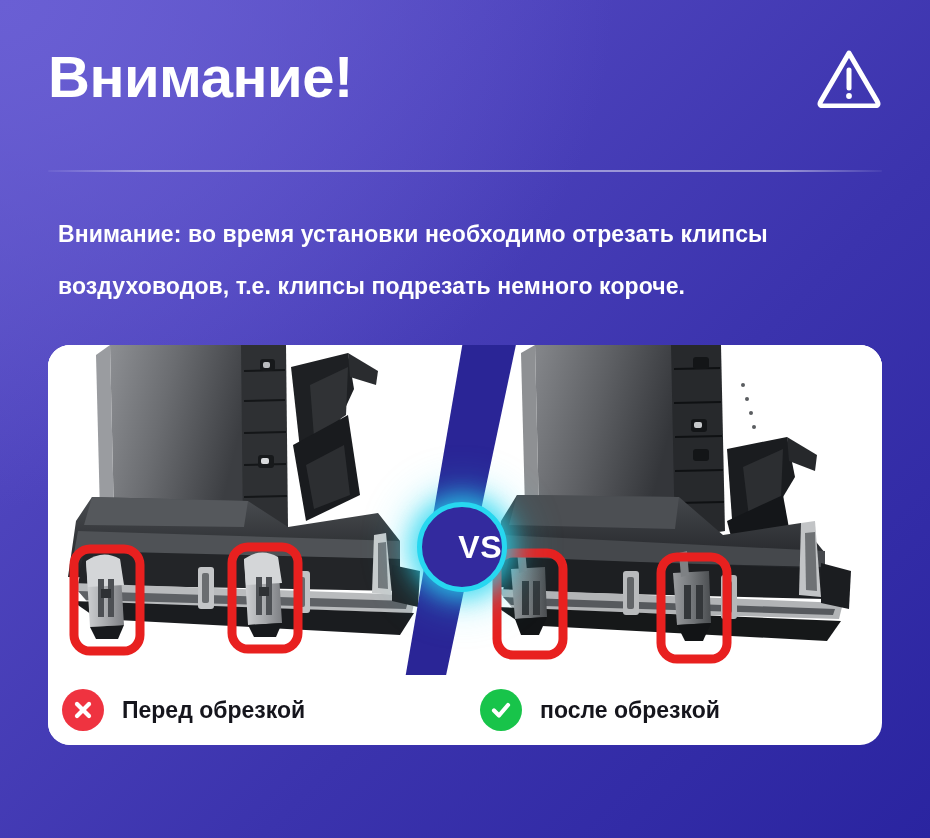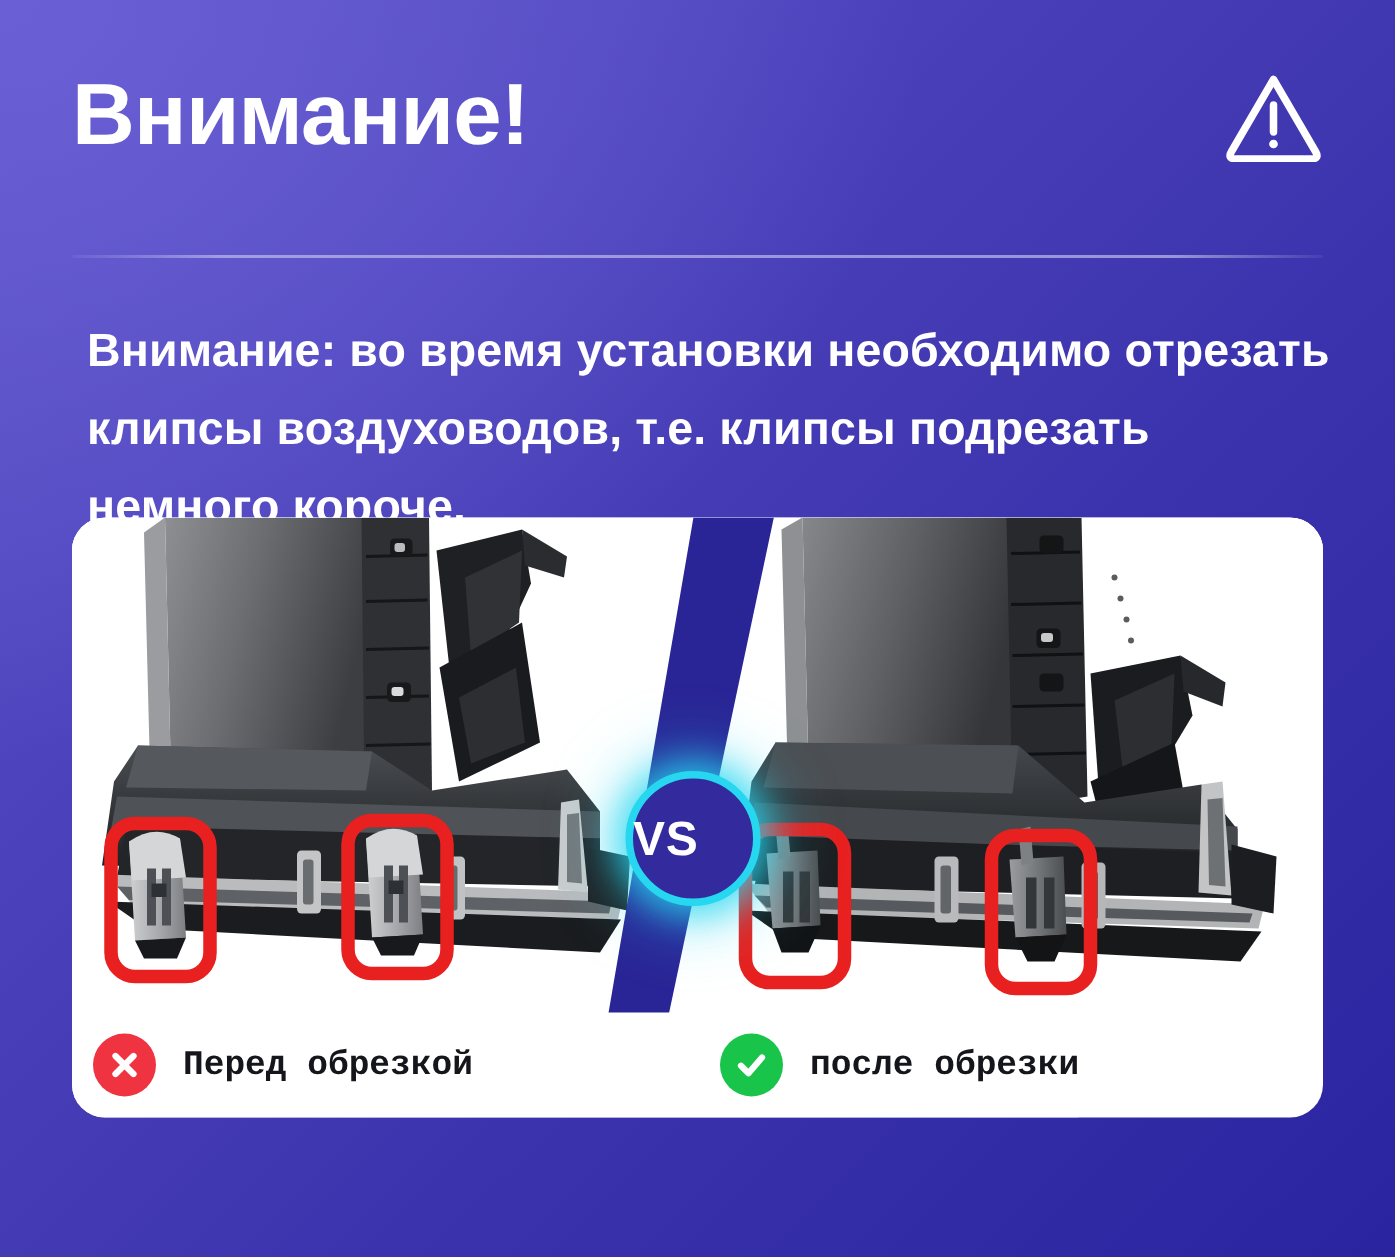--- a/index.html
+++ b/index.html
@@ -57,21 +57,21 @@
     border-radius: 2px;
   }
 
   
   #body-text {
     position: absolute;
     left: 58px;
     top: 208px;
     width: 830px;
     color: #ffffff;
-    font-size: 31px;
+    font-size: 23px;
     font-weight: 600;
     line-height: 52px;
     letter-spacing: 0.1px;
   }
 
   
   #card {
     position: absolute;
     left: 48px;
     top: 345px;
@@ -105,21 +105,20 @@
   }
 
   
   #footer {
     position: absolute;
     left: 0;
     top: 330px;
     width: 671px;
     height: 70px;
     background: #ffffff;
-    font-family: Liberation Mono, monospace;
   }
   .label-row {
     position: absolute;
     top: 0;
     height: 70px;
     display: flex;
     align-items: center;
   }
   #label-before { left: 14px; }
   #label-after  { left: 432px; }
@@ -140,31 +139,31 @@
     font-size: 23px;
     font-weight: 600;
     color: #15151c;
     white-space: nowrap;
   }
 
   
   #vs-badge {
     position: absolute;
     left: 417px;
-    top: 514px;
+    top: 502px;
     width: 90px;
     height: 90px;
     border-radius: 50%;
     background: #332a9e;
     border: 5px solid #27d7f0;
     box-shadow: 0 0 22px 6px rgba(39,215,240,0.75),
                 0 0 42px 14px rgba(39,215,240,0.35);
     display: flex;
     align-items: center;
-    justify-content: flex-start;
+    justify-content: flex-end;
     z-index: 30;
   }
   #vs-text {
     color: #ffffff;
     font-size: 32px;
     font-weight: 700;
     letter-spacing: 0.5px;
   }
 </style>
 </head>
@@ -384,21 +383,21 @@
         </span>
         <span class="label-text">Перед обрезкой</span>
       </div>
 
       <div class="label-row" id="label-after">
         <span class="badge-circle" id="badge-v">
           <svg width="24" height="24" viewBox="0 0 24 24">
             <polyline points="5,12.5 10,17.5 19,7" fill="none" stroke="#ffffff" stroke-width="4.2" stroke-linecap="round" stroke-linejoin="round"></polyline>
           </svg>
         </span>
-        <span class="label-text">после обрезки</span>
+        <span class="label-text">после обрезкой</span>
       </div>
     </div>
   </div>
 
   <div id="vs-badge">
     <span id="vs-text">VS</span>
   </div>
 
 </div>
 

